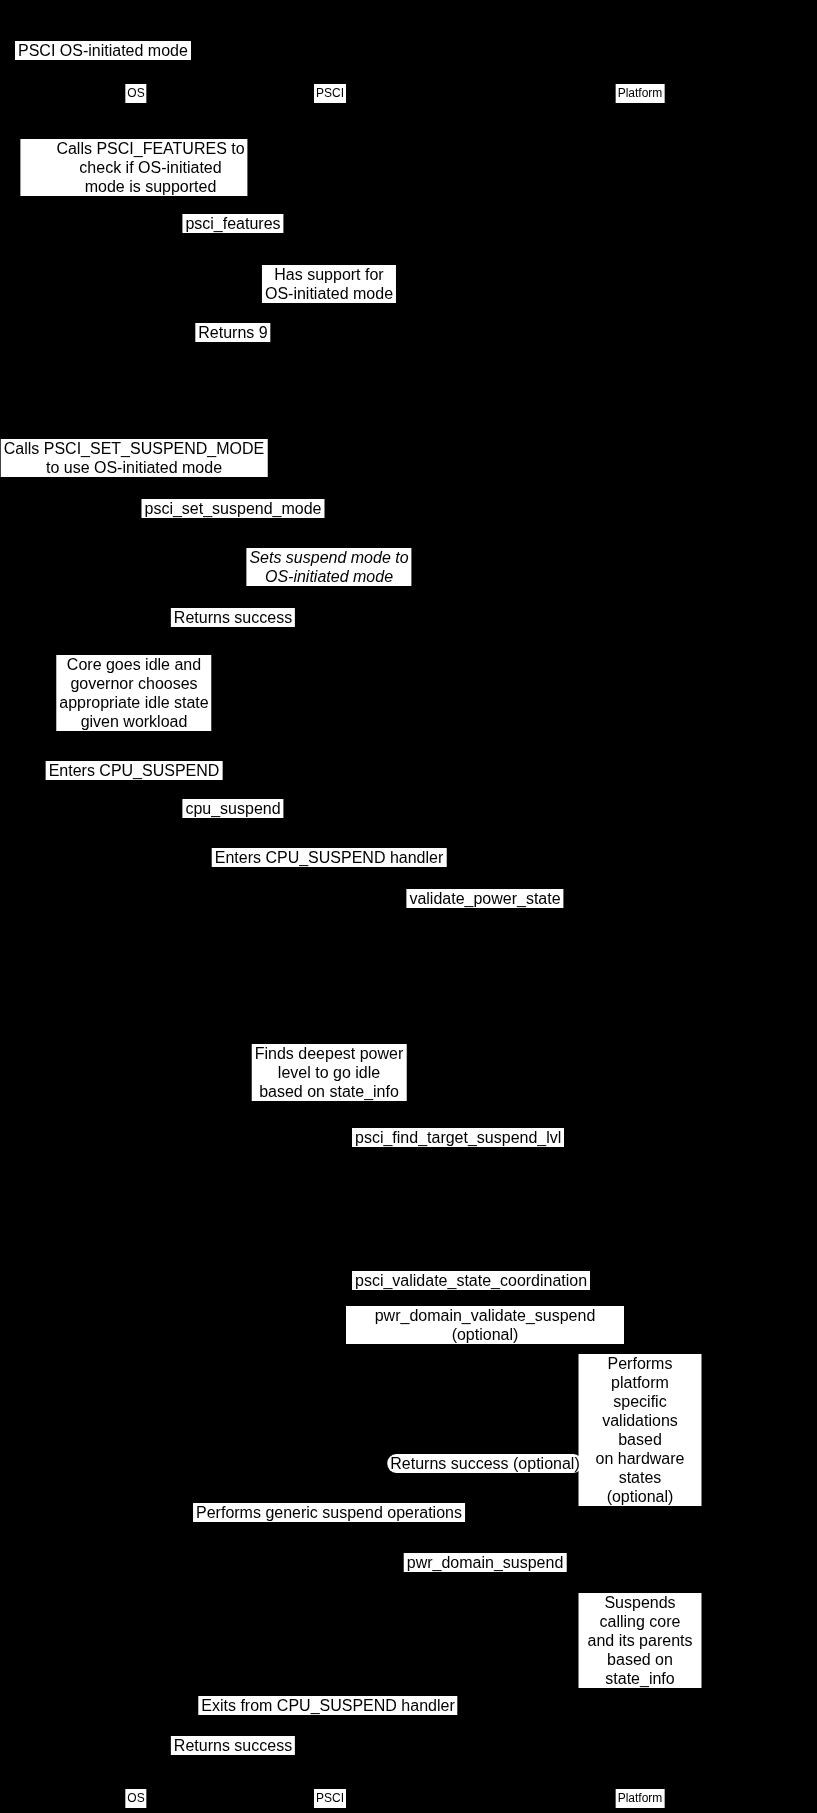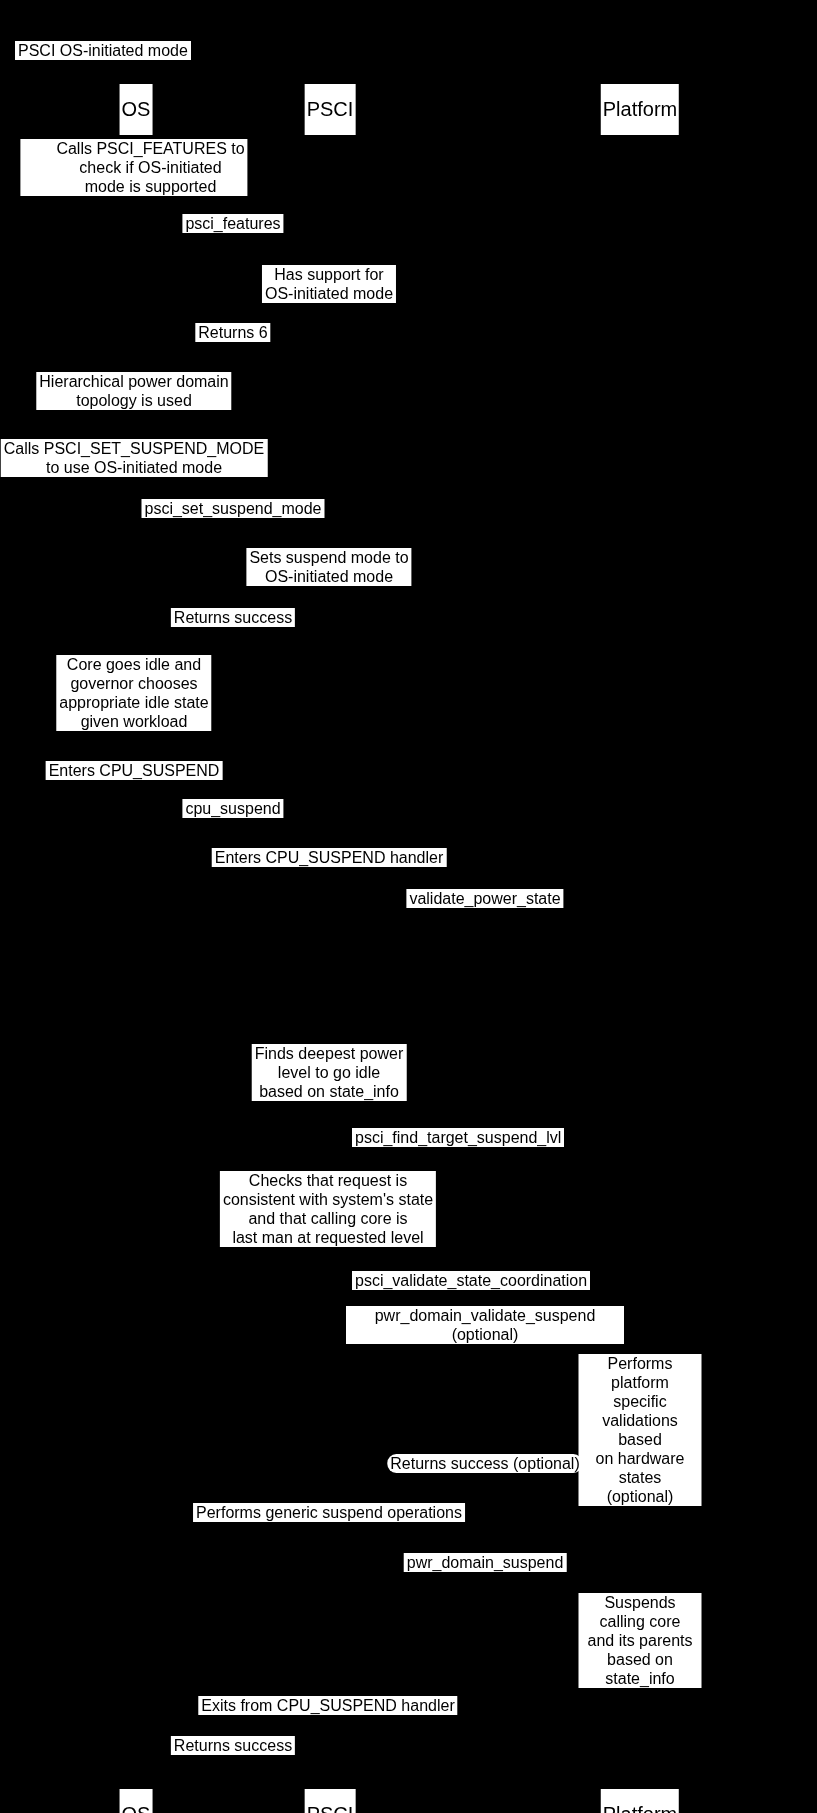--- a/index.html
+++ b/index.html
@@ -22,21 +22,21 @@
   .box{
     position:absolute;
     background:var(--label-bg);
     color:var(--label-fg);
     padding:0 3px;
     white-space:pre-line;
     text-align:center;
   }
   .center-anchor{transform:translateX(-50%);}
   .left-anchor{text-align:left;}
-  .participant{padding:16px 2px;font-size:20px;}
+  .participant{padding:0 2px;font-size:12px;}
   .title{
     position:absolute;
     left:15px;
     top:15px;
     background:var(--label-bg);
     color:var(--label-fg);
     padding:0 3px;
   }
 </style>
 </head>
@@ -49,45 +49,39 @@
     <div class="box participant center-anchor" style="left: 330px; top: 58px;">PSCI</div>
     <div class="box participant center-anchor" style="left: 330px; top: 1763px;">PSCI</div>
     <div class="box participant center-anchor" style="left: 640px; top: 58px;">Platform</div>
     <div class="box participant center-anchor" style="left: 640px; top: 1763px;">Platform</div>
     <div class="box note center-anchor" style="left: 134px; top: 113px; padding-left: 36px;">Calls PSCI_FEATURES to
 check if OS-initiated
 mode is supported</div>
     <div class="box message center-anchor" style="left: 233px; top: 188px;">psci_features</div>
     <div class="box note center-anchor" style="left: 329px; top: 239px;">Has support for
 OS-initiated mode</div>
-    <div class="box message center-anchor" style="left: 233px; top: 297px;">Returns 6</div>
-    <div class="box note center-anchor" style="left: 134px; top: 346px;">Hierarchical power domain
-topology is used</div>
+    <div class="box message center-anchor" style="left: 233px; top: 297px;">Returns 9</div>
     <div class="box note center-anchor" style="left: 134px; top: 413px;">Calls PSCI_SET_SUSPEND_MODE
 to use OS-initiated mode</div>
     <div class="box message center-anchor" style="left: 233px; top: 473px;">psci_set_suspend_mode</div>
-    <div class="box note center-anchor" style="left: 329px; top: 522px;">Sets suspend mode to
+    <div class="box note center-anchor" style="left: 329px; top: 522px; font-style: italic;">Sets suspend mode to
 OS-initiated mode</div>
     <div class="box message center-anchor" style="left: 233px; top: 582px;">Returns success</div>
     <div class="box note center-anchor" style="left: 134px; top: 629px;">Core goes idle and
 governor chooses
 appropriate idle state
 given workload</div>
     <div class="box note center-anchor" style="left: 134px; top: 735px;">Enters CPU_SUSPEND</div>
     <div class="box message center-anchor" style="left: 233px; top: 773px;">cpu_suspend</div>
     <div class="box note center-anchor" style="left: 329px; top: 822px;">Enters CPU_SUSPEND handler</div>
     <div class="box message center-anchor" style="left: 485px; top: 863px;">validate_power_state</div>
     <div class="box note center-anchor" style="left: 329px; top: 1018px;">Finds deepest power
 level to go idle
 based on state_info</div>
     <div class="box self-message left-anchor" style="left: 352px; top: 1102px;">psci_find_target_suspend_lvl</div>
-    <div class="box note center-anchor" style="left: 328px; top: 1145px;">Checks that request is
-consistent with system's state
-and that calling core is
-last man at requested level</div>
     <div class="box self-message left-anchor" style="left: 352px; top: 1245px;">psci_validate_state_coordination</div>
     <div class="box message center-anchor" style="left: 485px; top: 1280px;">pwr_domain_validate_suspend (optional)</div>
     <div class="box note center-anchor" style="left: 640px; top: 1328px;">Performs platform
 specific validations based
 on hardware states
 (optional)</div>
     <div class="box message center-anchor" style="left: 485px; top: 1428px; border-radius: 9px;">Returns success (optional)</div>
     <div class="box note center-anchor" style="left: 329px; top: 1477px;">Performs generic suspend operations</div>
     <div class="box message center-anchor" style="left: 485px; top: 1527px;">pwr_domain_suspend</div>
     <div class="box note center-anchor" style="left: 640px; top: 1567px;">Suspends calling core

